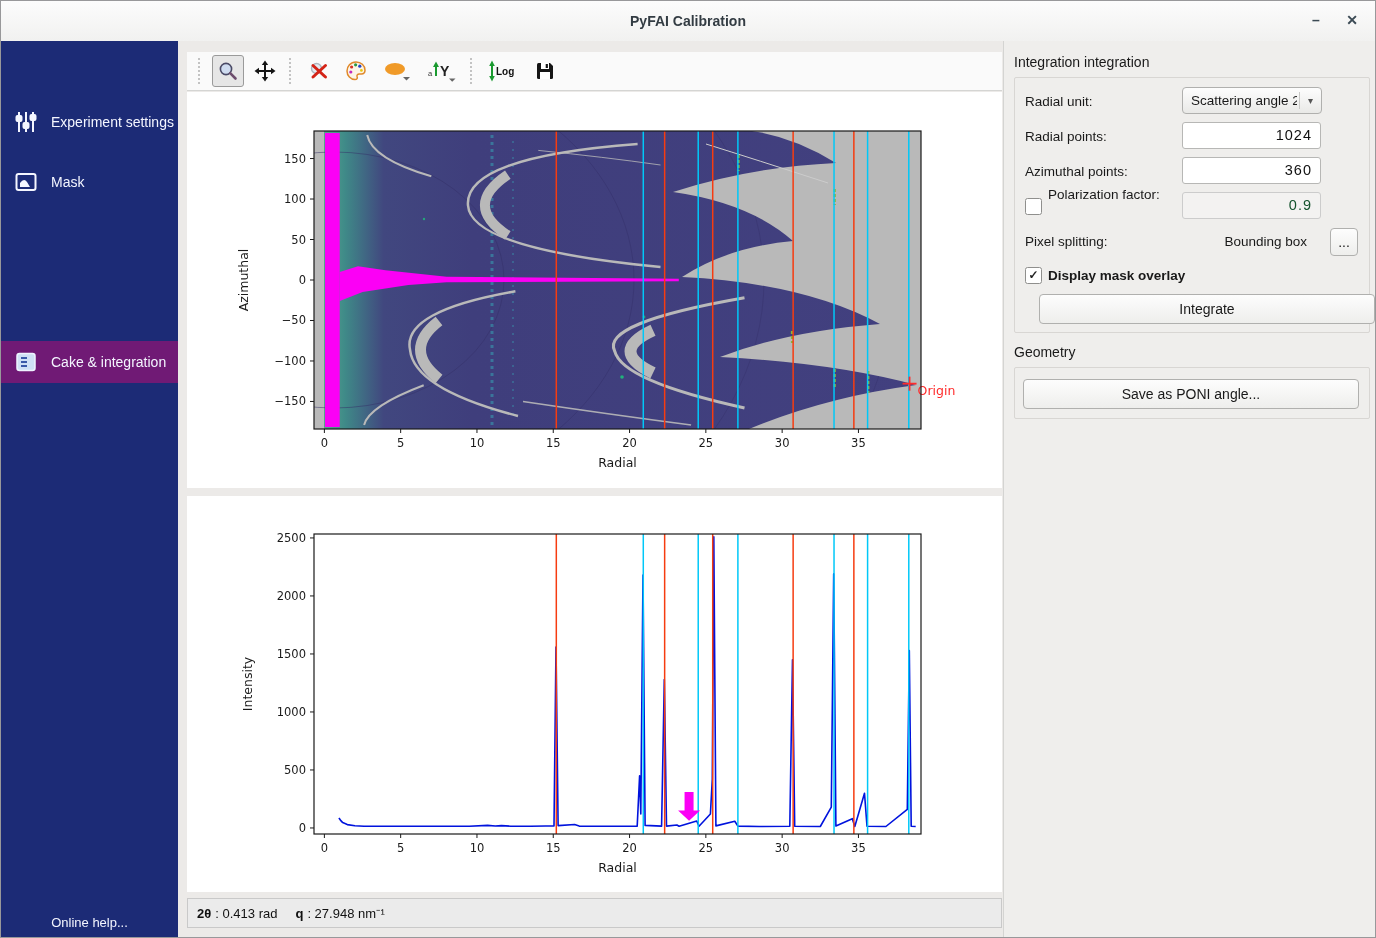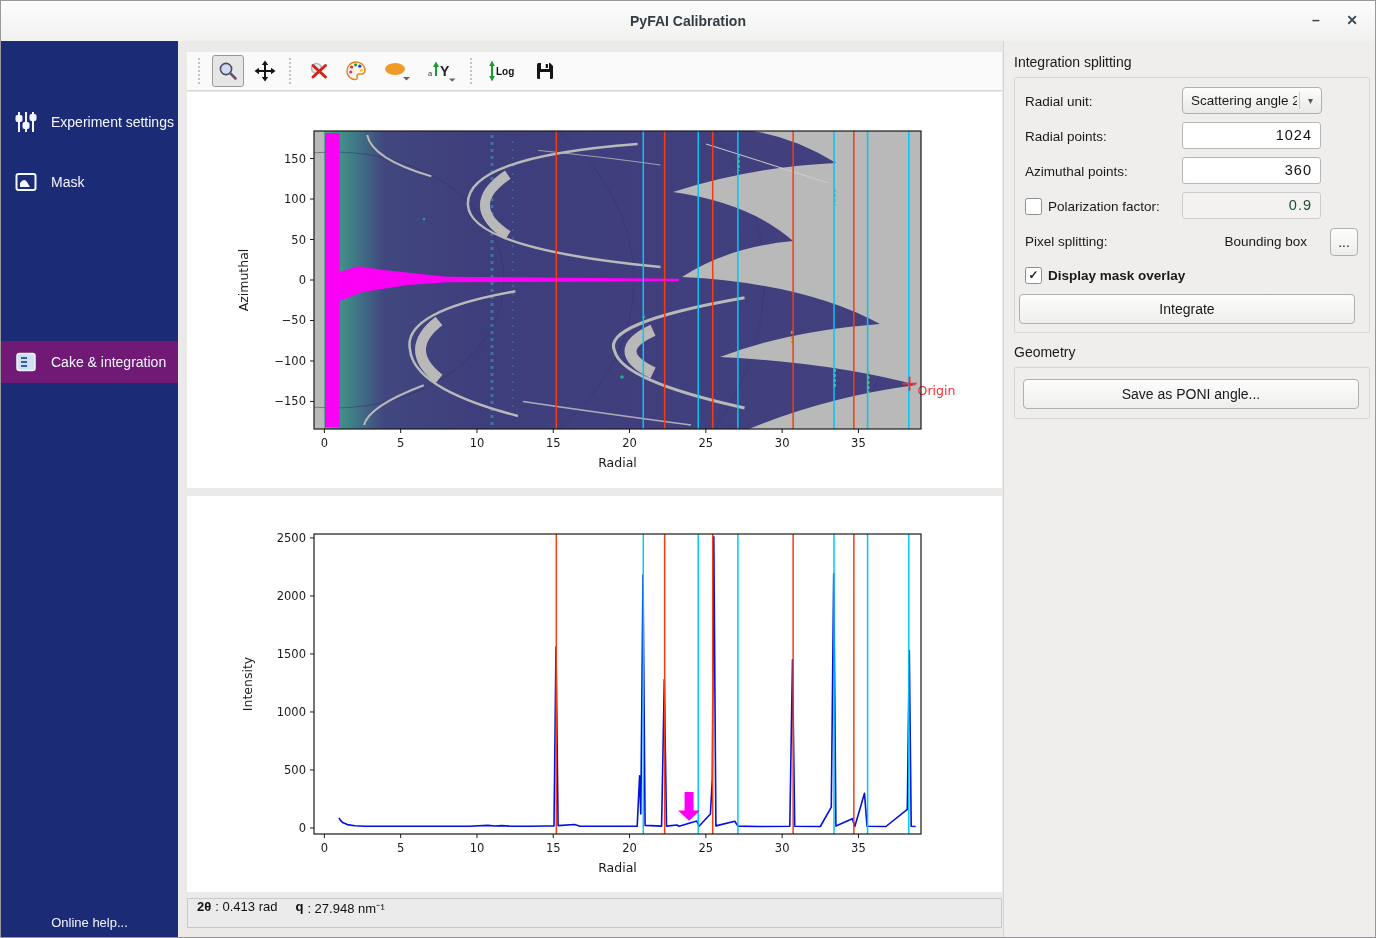--- a/index.html
+++ b/index.html
@@ -30,21 +30,21 @@
   .tbtn{width:30px;height:30px;display:flex;align-items:center;justify-content:center;
         border-radius:3px;border:1px solid transparent;}
   .tbtn.wide{width:38px;}
   .tbtn.pressed{background:#e6e6e6;border:1px solid #9a9a9a;}
   .thandle{width:4px;height:26px;border-left:2px dotted #c3c3c3;margin:0 3px;}
   .fig{position:absolute;left:9px;width:815px;height:396px;background:#ffffff;}
   .fig1{top:51px;}
   .fig2{top:455px;}
   .figsvg{display:block;font-family:"DejaVu Sans",sans-serif;}
   .statusbar{position:absolute;left:9px;top:857px;width:815px;height:30px;background:#ebebeb;
-             border:1px solid #c9c9c9;box-sizing:border-box;display:flex;
+             border:1px solid #c9c9c9;box-sizing:border-box;display:flex;align-items:center;
              padding-left:9px;font-size:13px;color:#111;gap:4px;}
   .statusbar .blb{font-weight:bold;}
   .statusbar .gap{width:10px;}
   
   .right{position:absolute;left:1002px;top:40px;right:0;bottom:0;background:#efeeec;
          border-left:1px solid #d4d4d2;}
   .secTitle{position:absolute;left:10px;font-size:14px;color:#191919;}
   .groupbox{position:absolute;left:10px;width:356px;border:1px solid #d8d6d3;border-radius:2px;
             box-sizing:border-box;}
   .flabel{position:absolute;left:10px;font-size:13.5px;color:#191919;}
@@ -349,41 +349,41 @@
     <div class="statusbar">
       <span class="blb">2θ</span>
       <span>: 0.413 rad</span>
       <span class="gap"></span>
       <span class="blb">q</span>
       <span>: 27.948 nm⁻¹</span>
     </div>
   </div>
 
   <div class="right">
-    <div class="secTitle" style="top:13px">Integration splitting</div>
+    <div class="secTitle" style="top:13px">Integration integration</div>
     <div class="groupbox" style="top:36px;height:256px">
       <div class="flabel" style="top:16px">Radial unit:</div>
       <div class="dropdown" style="top:9px">
         <span class="ddtext">Scattering angle 2θ</span>
         <span class="ddsep"></span>
         <span class="ddcaret">▾</span>
       </div>
       <div class="flabel" style="top:51px">Radial points:</div>
       <div class="input" style="top:44px">1024</div>
       <div class="flabel" style="top:86px">Azimuthal points:</div>
       <div class="input" style="top:79px">360</div>
       <div class="cb" style="left:10px;top:120px"></div>
-      <div class="flabel" style="left:33px;top:121px">Polarization factor:</div>
+      <div class="flabel" style="left:33px;top:109px">Polarization factor:</div>
       <div class="input disabled" style="top:114px">0.9</div>
       <div class="flabel" style="top:156px">Pixel splitting:</div>
       <div class="rtext" style="right:62px;top:156px">Bounding box</div>
       <div class="btn" style="left:315px;top:150px;width:26px;height:26px">...</div>
       <div class="cb" style="left:10px;top:189px">✓</div>
       <div class="flabel" style="left:33px;top:190px;font-weight:bold">Display mask overlay</div>
-      <div class="btn" style="left:4px;top:216px;width:334px;height:28px">Integrate</div>
+      <div class="btn" style="left:24px;top:216px;width:334px;height:28px">Integrate</div>
     </div>
     <div class="secTitle" style="top:303px">Geometry</div>
     <div class="groupbox" style="top:326px;height:52px">
       <div class="btn" style="left:8px;top:11px;width:334px;height:28px">Save as PONI angle...</div>
     </div>
   </div>
 
 </div>
 
 </body></html>

